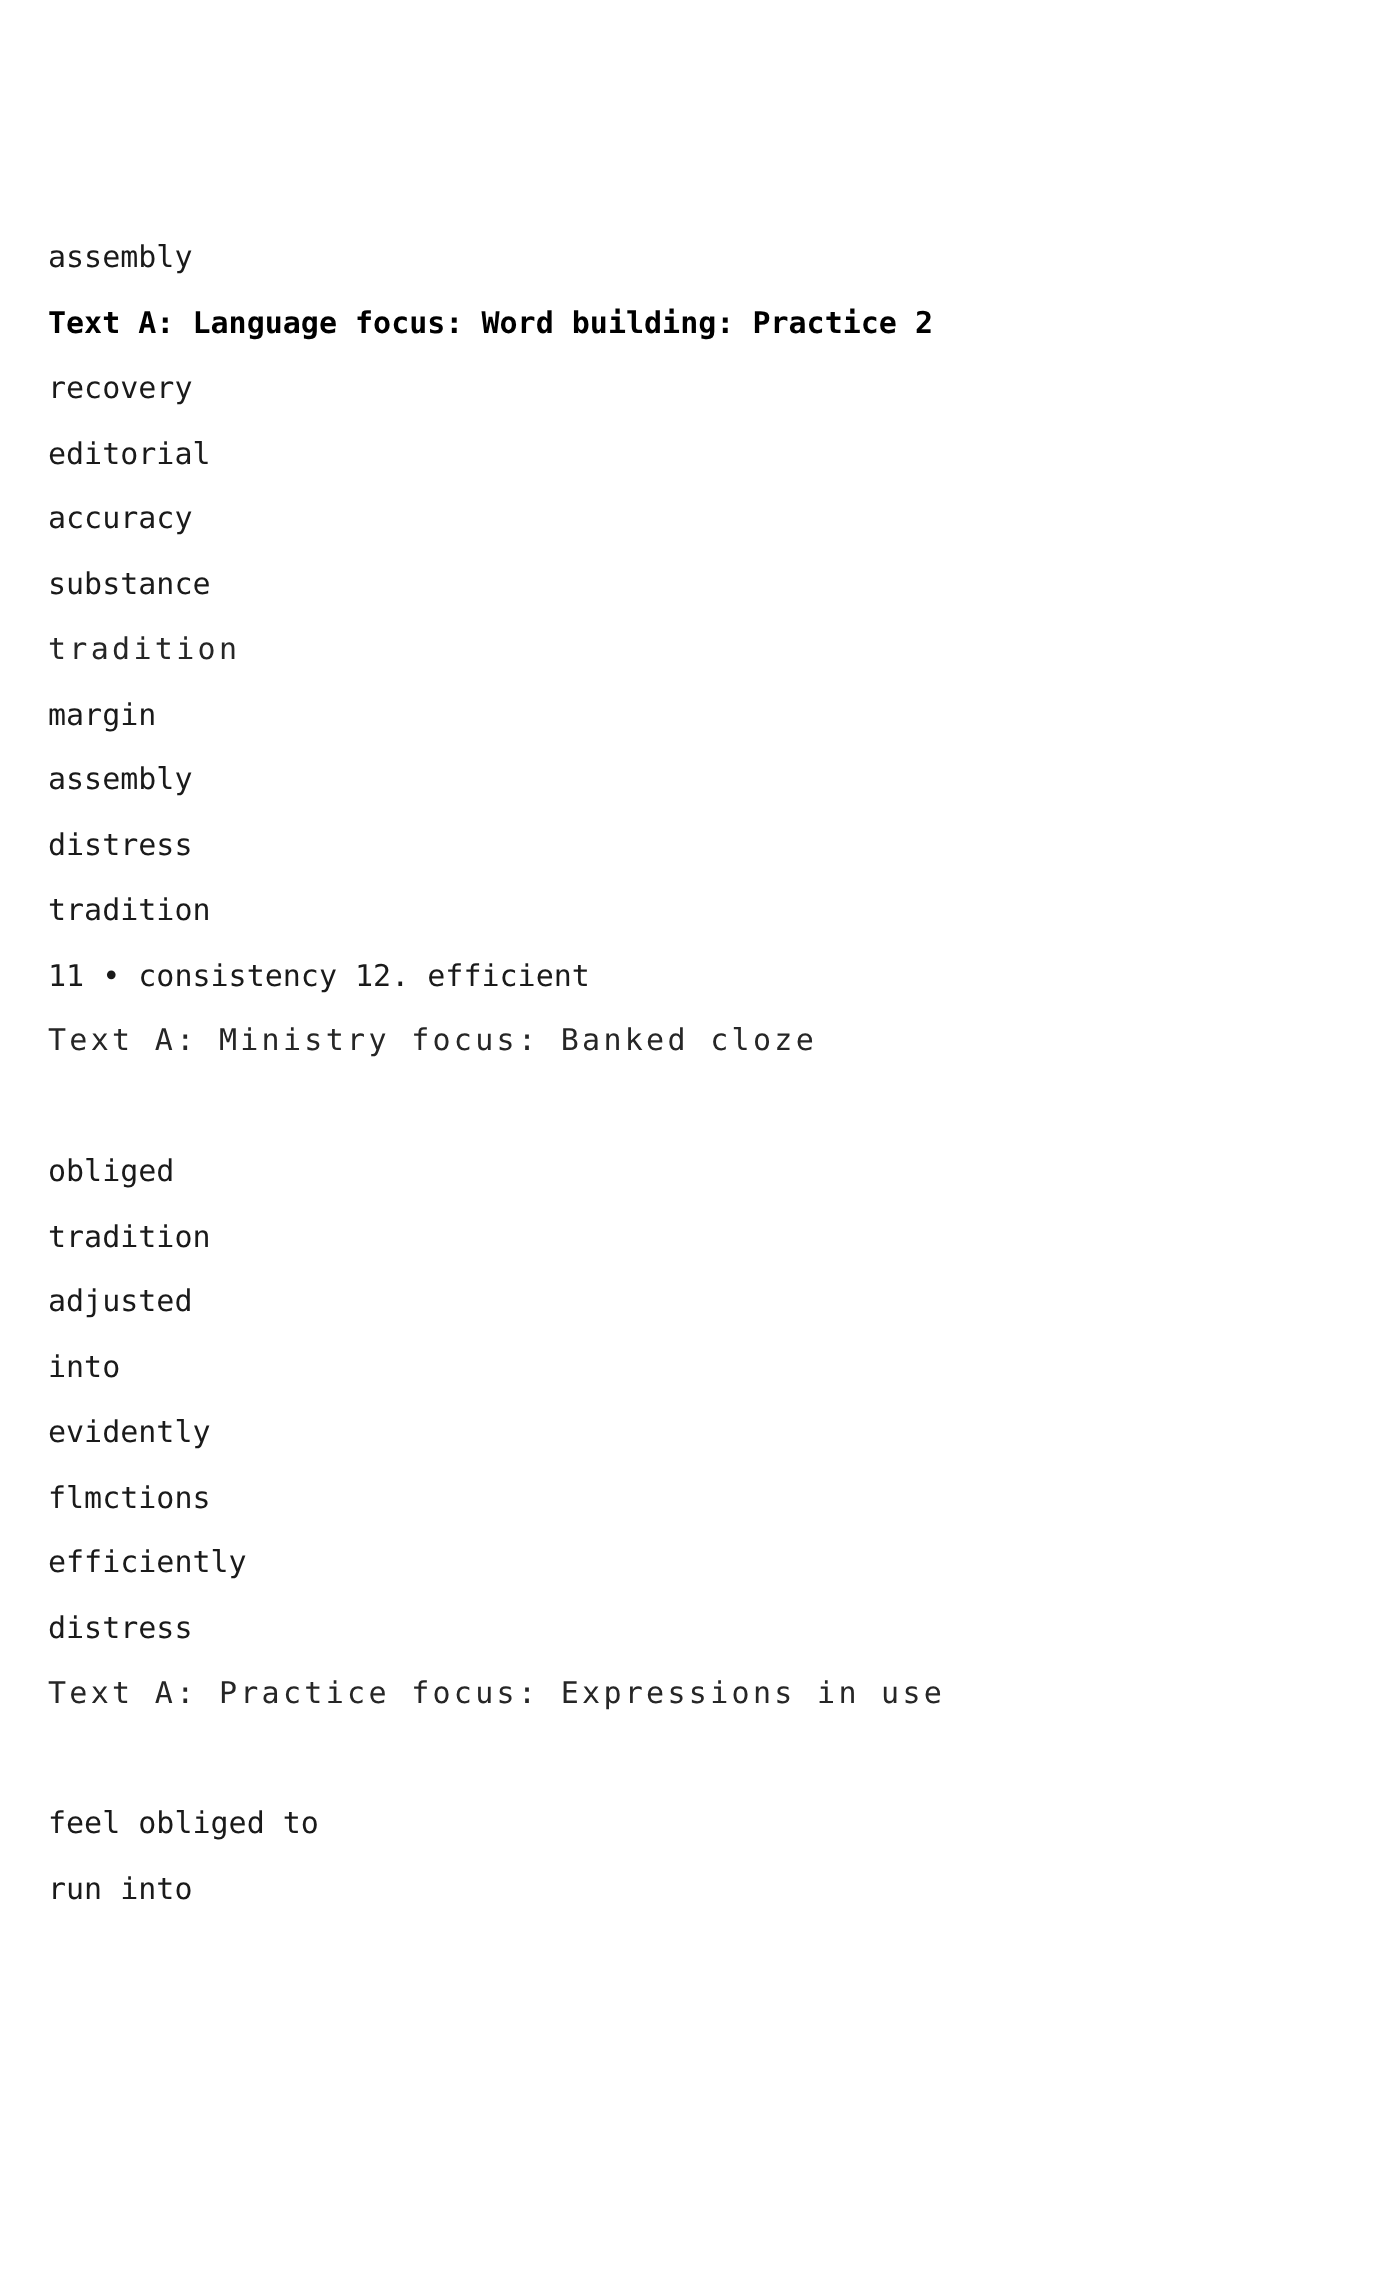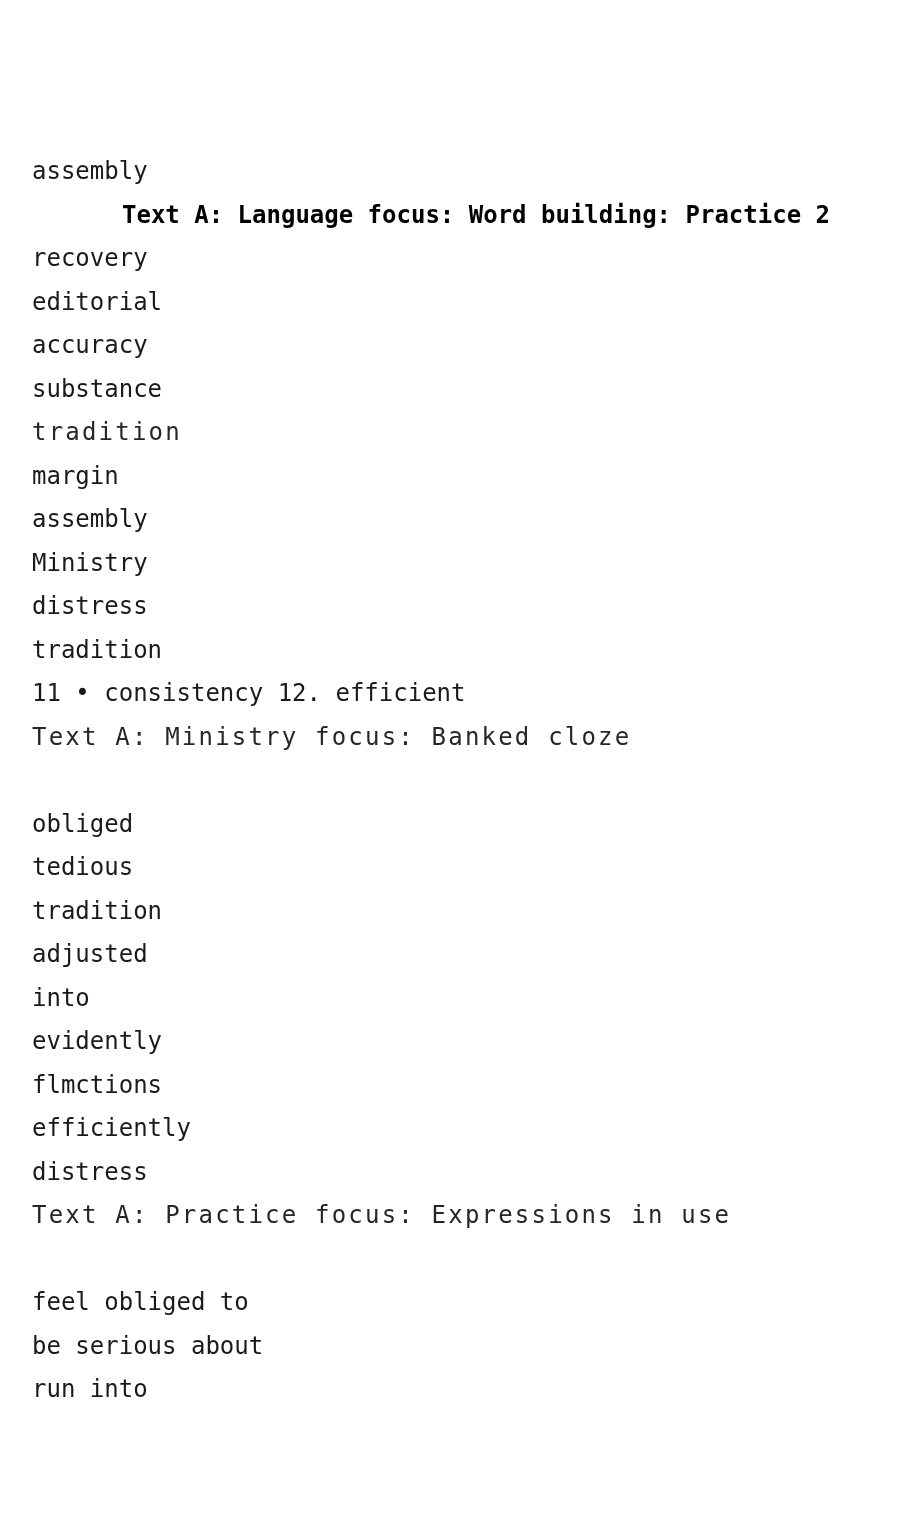--- a/index.html
+++ b/index.html
@@ -22,35 +22,34 @@
     width: 920px;
     height: 1516px;
     background: #ffffff;
     box-sizing: border-box;
     padding: 150px 0 0 32px;
   }
 
   .line {
     display: block;
     font-family: "DejaVu Sans Mono", "Liberation Mono", monospace;
-    font-size: 24px;
+    font-size: 20px;
     line-height: 43.5px;
     height: 43.5px;
     white-space: pre;
     color: #1a1a1a;
     letter-spacing: 0px;
     font-weight: 400;
   }
 
   
   .line.bold {
     font-weight: 700;
     color: #000000;
     letter-spacing: 0px;
-    text-align: center;
   }
 
   
   .line.wide {
     letter-spacing: 2.2px;
     color: #262626;
   }
 
   
   .line.blank {
@@ -64,34 +63,31 @@
   <div id="text-block">
       <div class="line">assembly</div>
       <div class="line bold">Text A: Language focus: Word building: Practice 2</div>
       <div class="line">recovery</div>
       <div class="line">editorial</div>
       <div class="line">accuracy</div>
       <div class="line">substance</div>
       <div class="line wide">tradition</div>
       <div class="line">margin</div>
       <div class="line">assembly</div>
-      <div class="line">Ministry</div>
       <div class="line">distress</div>
       <div class="line">tradition</div>
       <div class="line">11 • consistency 12. efficient</div>
       <div class="line wide">Text A: Ministry focus: Banked cloze</div>
       <div class="line blank"></div>
       <div class="line">obliged</div>
-      <div class="line">tedious</div>
       <div class="line">tradition</div>
       <div class="line">adjusted</div>
       <div class="line">into</div>
       <div class="line">evidently</div>
       <div class="line">flmctions</div>
       <div class="line">efficiently</div>
       <div class="line">distress</div>
       <div class="line wide">Text A: Practice focus: Expressions in use</div>
       <div class="line blank"></div>
       <div class="line">feel obliged to</div>
-      <div class="line">be serious about</div>
       <div class="line">run into</div>
     </div>
 </div>
 
 </body></html>

